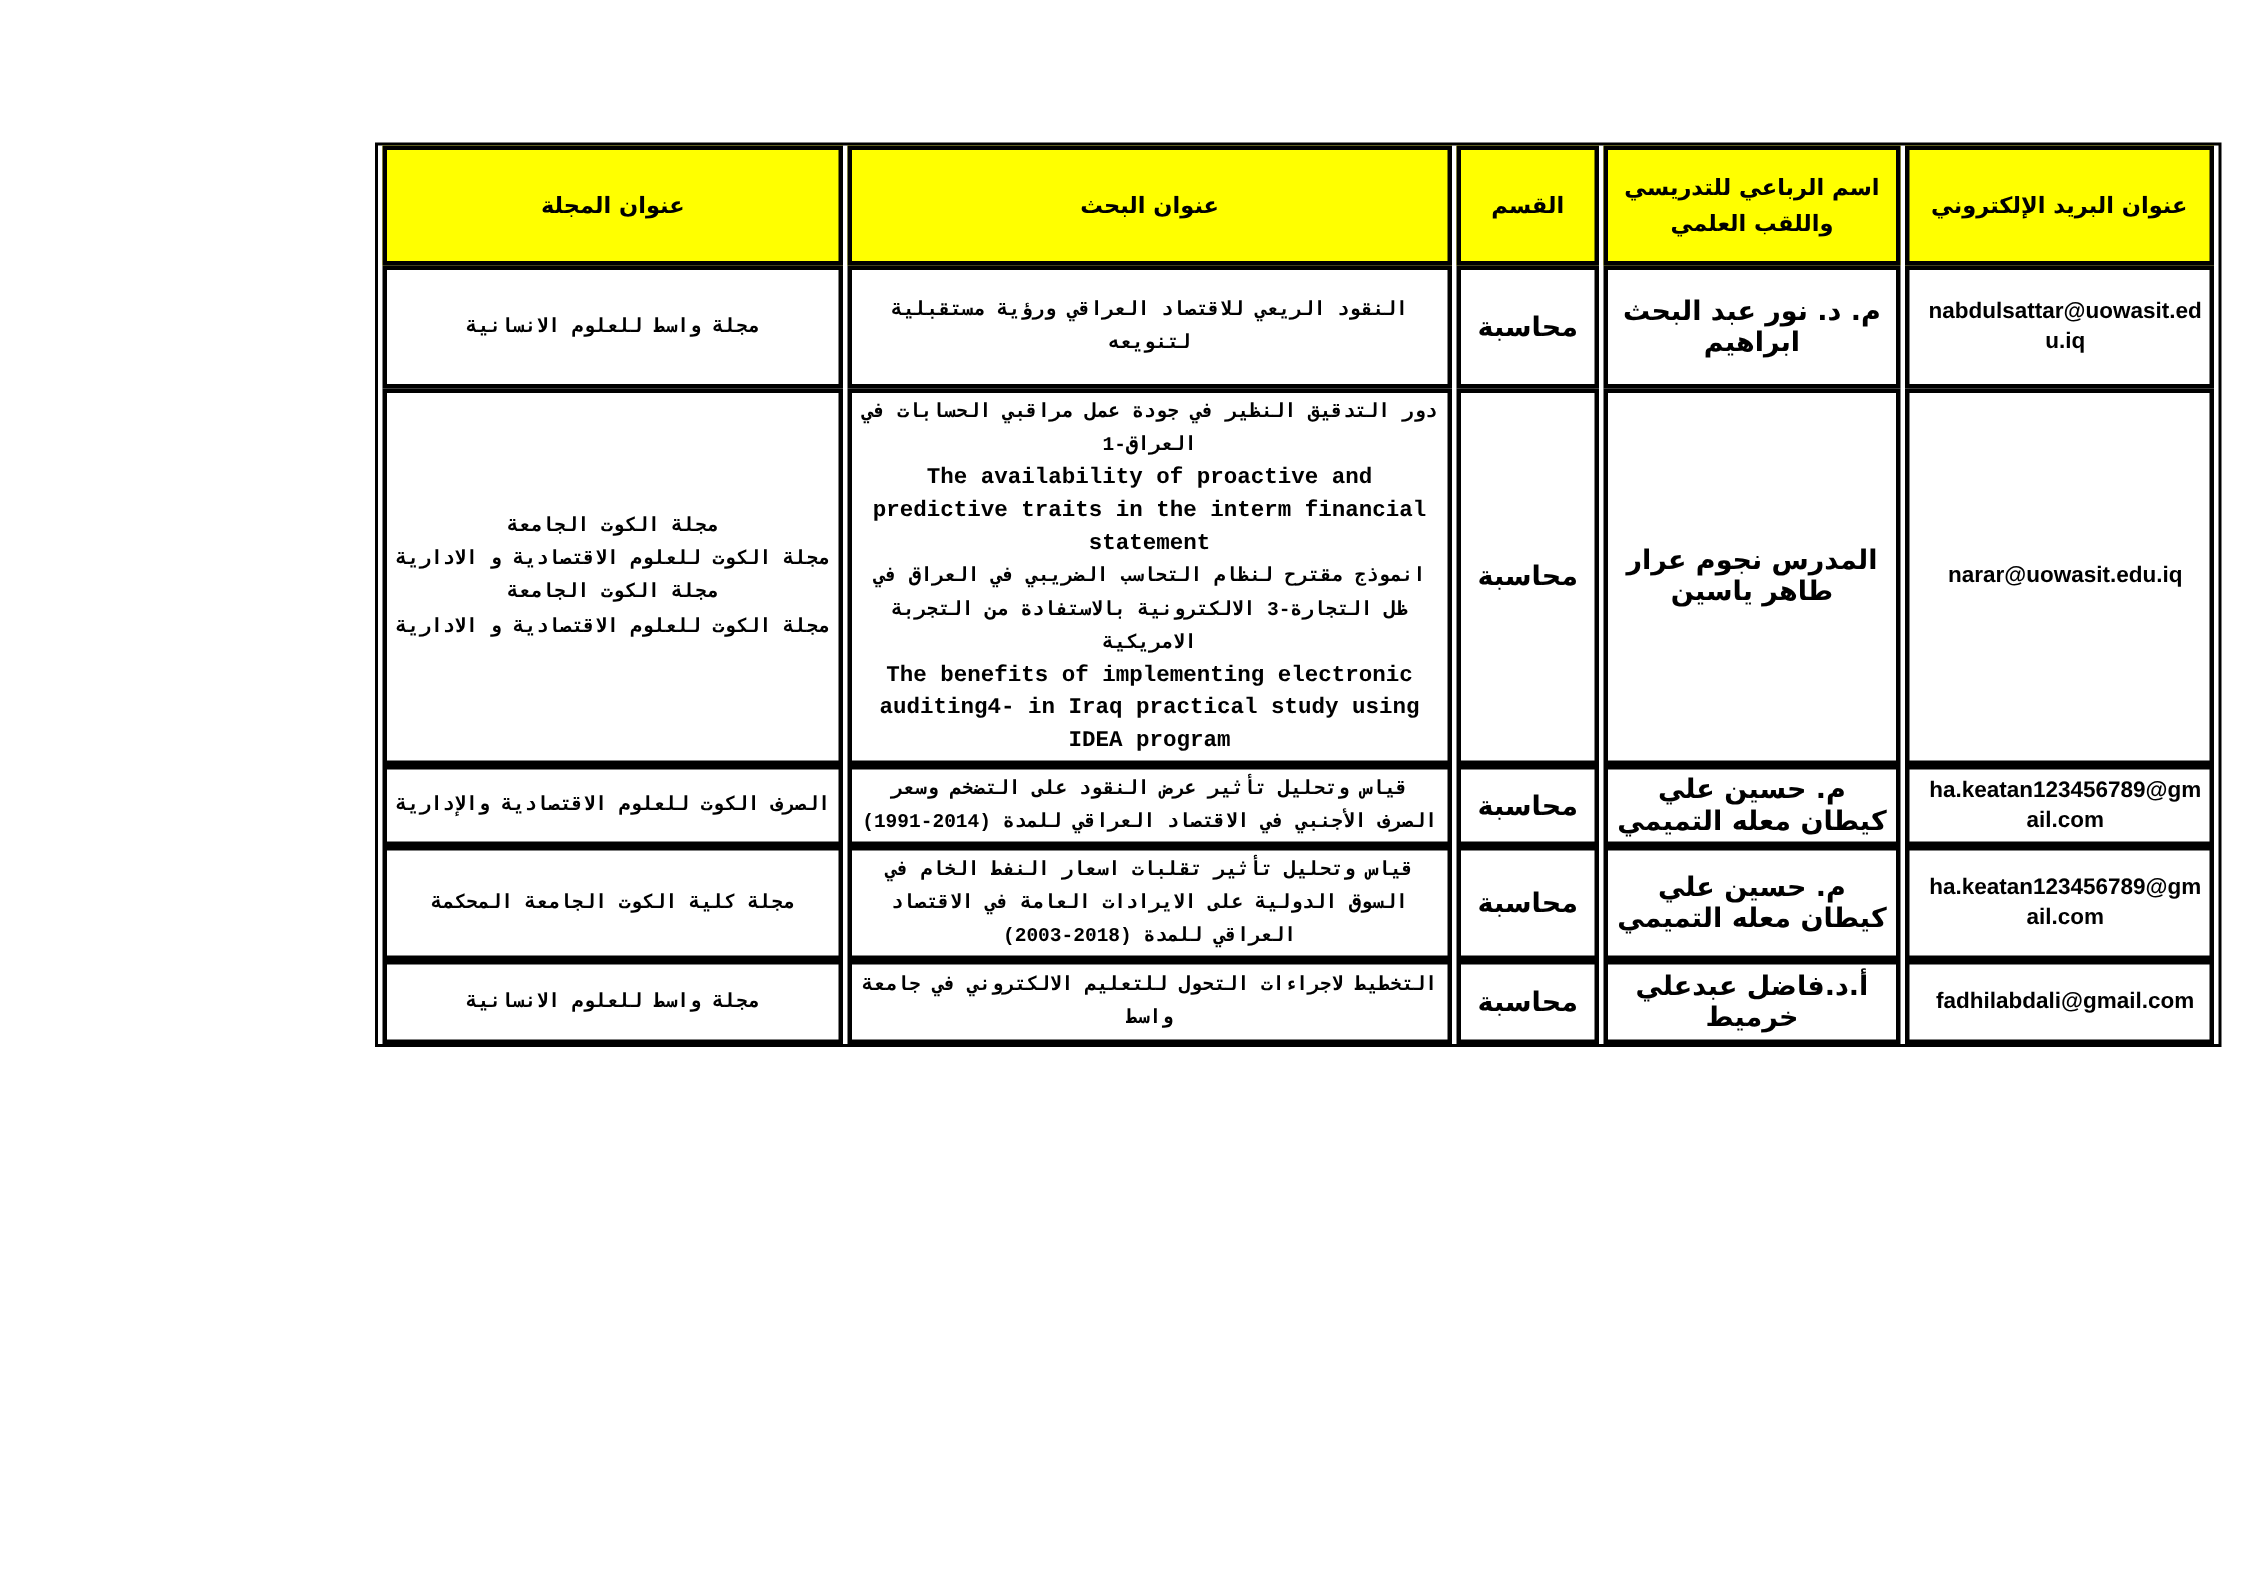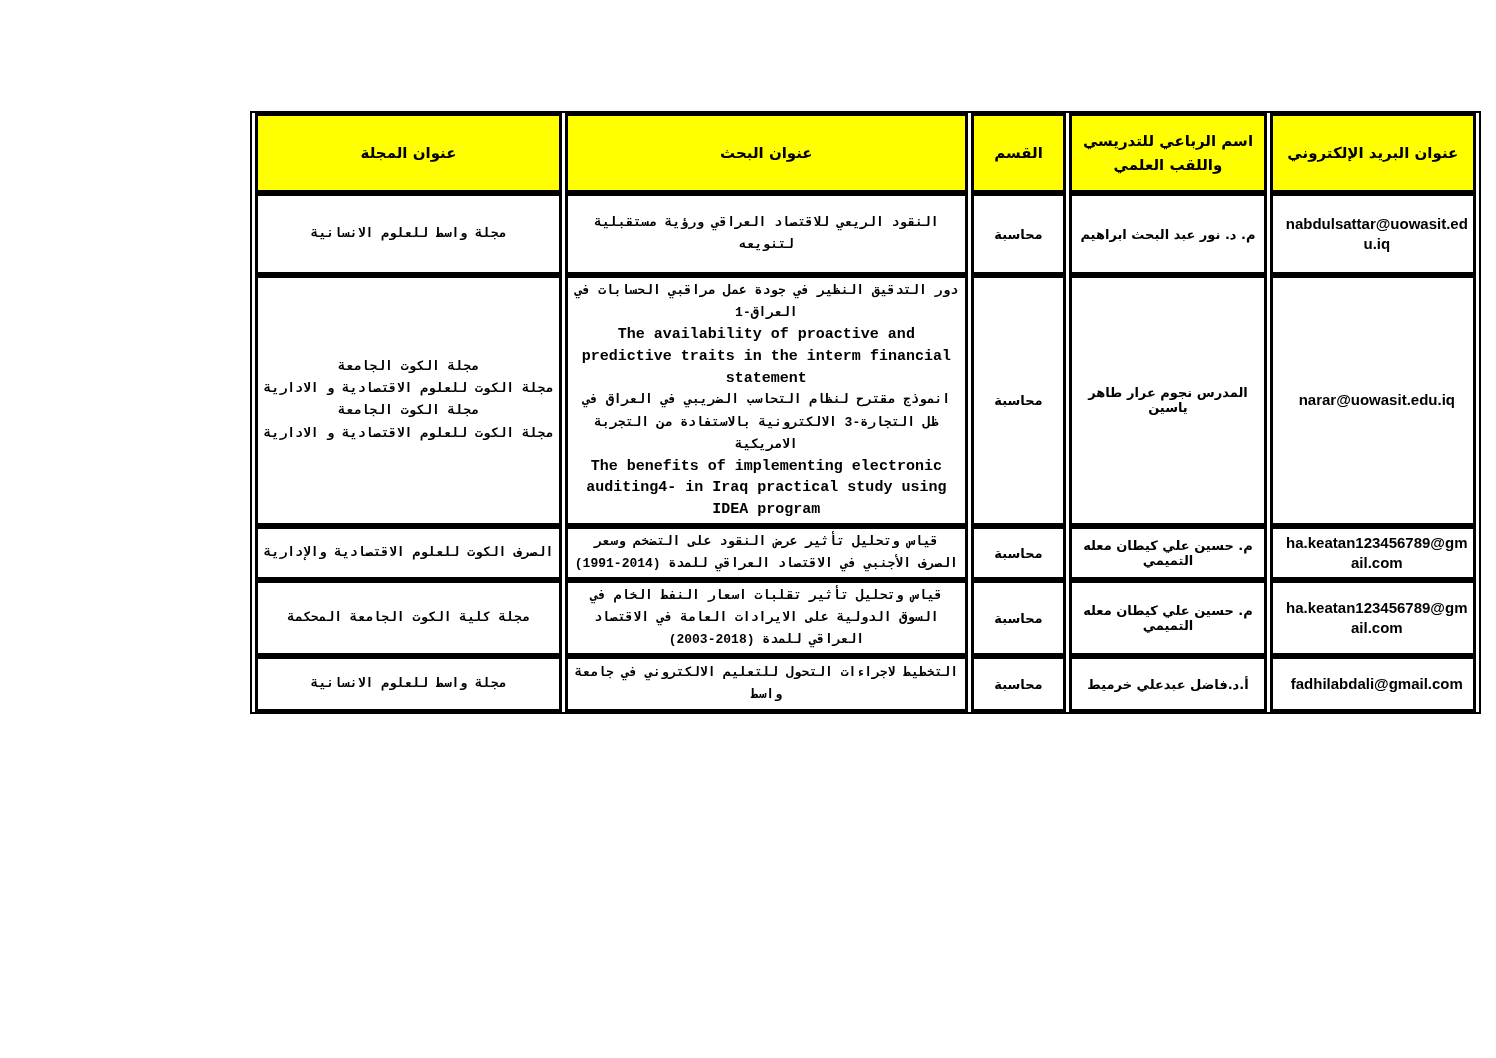--- a/index.html
+++ b/index.html
@@ -20,21 +20,20 @@
   table.doc-table {
     position: absolute;
     left: 250px;
     top: 95px;
     width: 1231px;
     table-layout: fixed;
     border-collapse: separate;
     border-spacing: 3px 0px;
     border: 2px solid #000000;
     background: #ffffff;
-    margin-top: 16px;
   }
   td, th {
     border: 3px solid #000000;
     vertical-align: middle;
     text-align: center;
     padding: 2px 4px;
     color: #000000;
     font-weight: bold;
     overflow: hidden;
   }
@@ -53,21 +52,21 @@
     font-family: Liberation Mono, monospace;
     font-size: 13px;
   }
   .cell .line.en {
     direction: ltr;
     font-family: Liberation Mono, monospace;
     font-size: 15px;
     line-height: 1.45;
   }
   td.dept-cell, td.name-cell {
-    font-size: 13px;
+    font-size: 18px;
     direction: rtl;
   }
   td.email-cell {
     font-family: "Liberation Sans", sans-serif;
     font-size: 15px;
     direction: ltr;
     word-break: break-all;
     line-height: 1.35;
     padding-left: 12px;
   }

